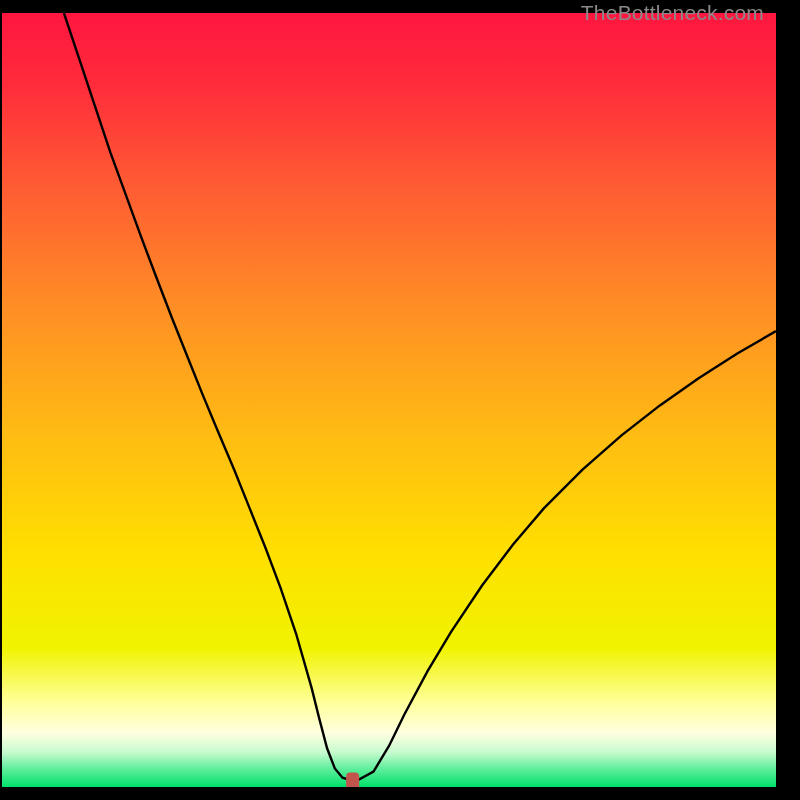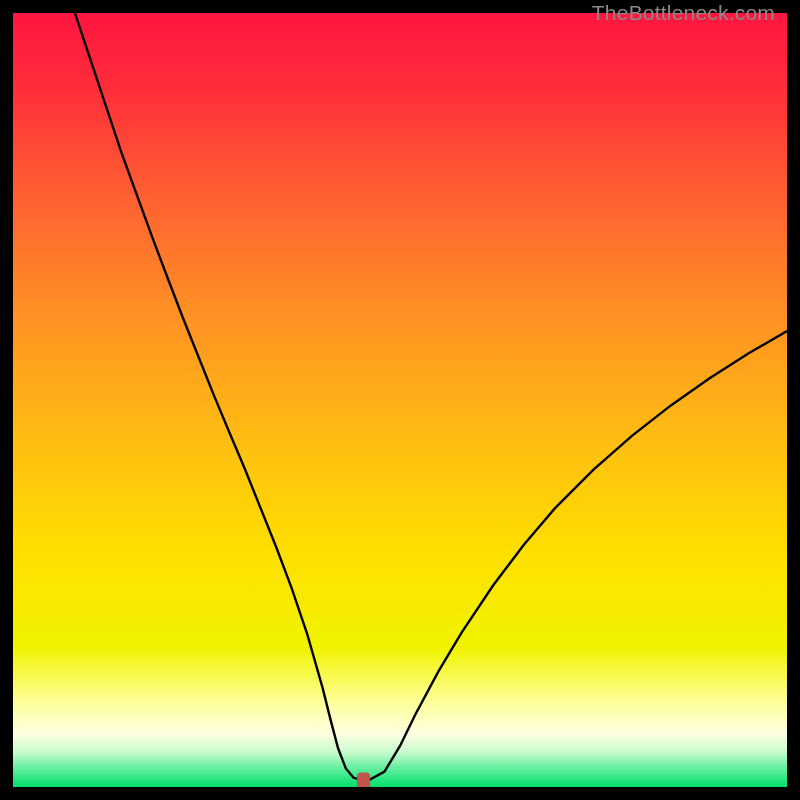--- a/index.html
+++ b/index.html
@@ -5,21 +5,21 @@
   html, body {
     margin: 0;
     padding: 0;
     width: 800px;
     height: 800px;
     background: #000;
     overflow: hidden;
   }
   .frame {
     position: absolute;
-    left: 13px;
+    left: 2px;
     top: 13px;
     width: 764px;
     height: 774px;
     background: #000;
   }
   .plot-area {
     position: absolute;
     left: 0;
     top: 0;
     width: 774px;

